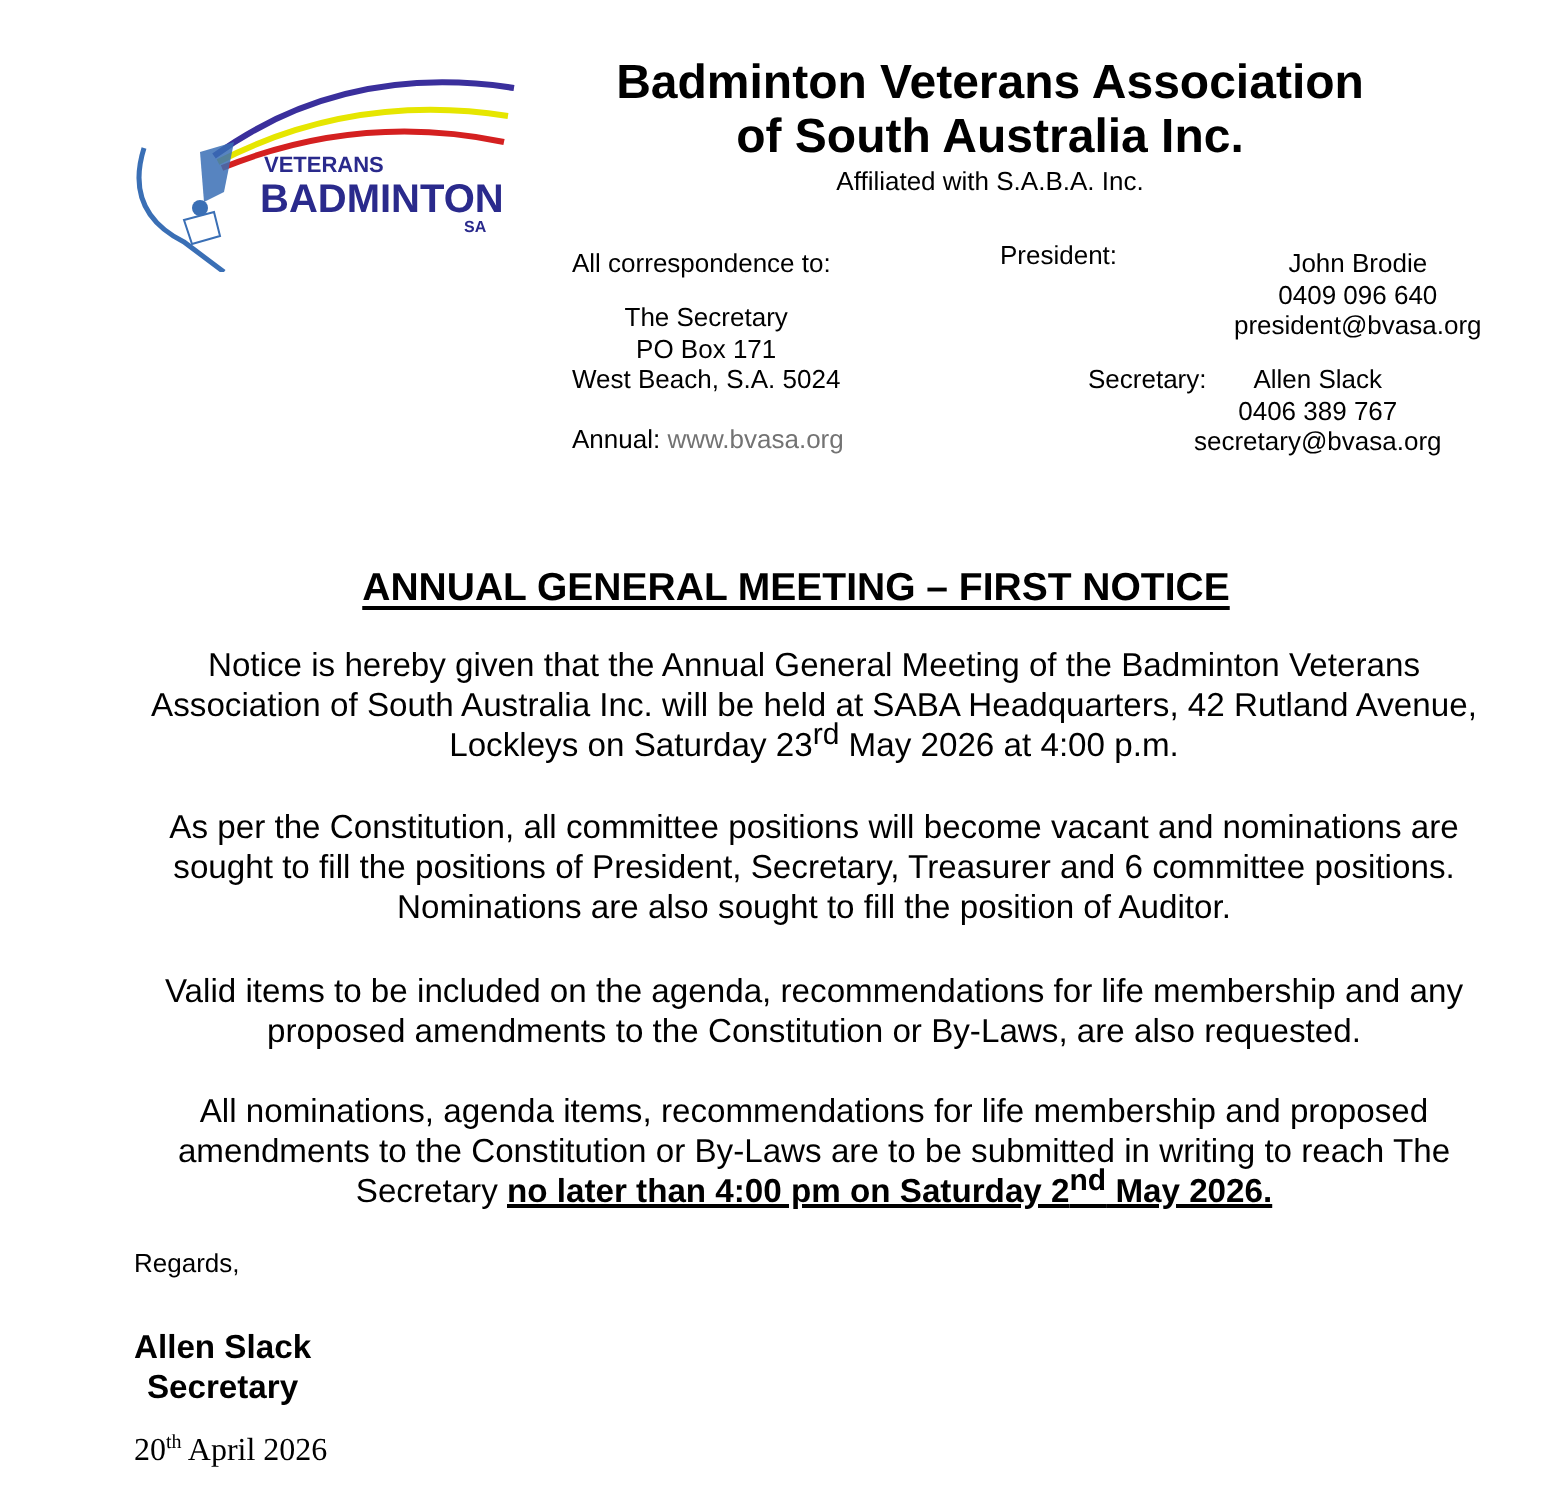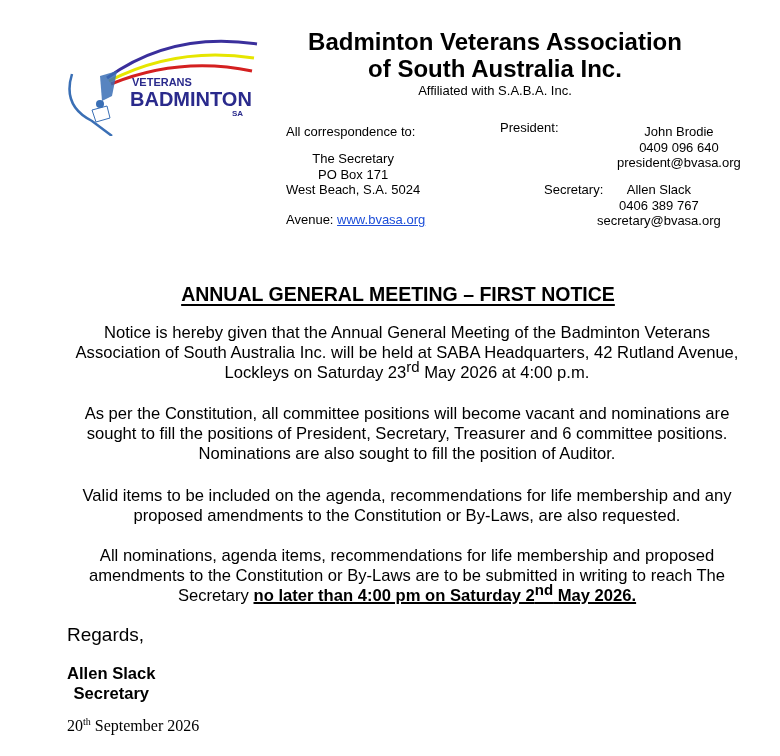--- a/index.html
+++ b/index.html
@@ -4,27 +4,27 @@
 <style>
   html, body { margin: 0; padding: 0; background: #ffffff; }
   body { width: 780px; height: 756px; position: relative; overflow: hidden; font-family: "Liberation Sans", sans-serif; color: #000; }
   .abs { position: absolute; text-align: center; }
   #logo { left: 62px; top: 26px; width: 200px; height: 110px; }
   .title { left: 280px; width: 430px; text-align: center; font-weight: bold; font-size: 24px; line-height: 27px; }
   #title1 { top: 28px; }
   #title2 { top: 55px; }
   #affil { left: 280px; width: 430px; top: 83px; text-align: center; font-size: 13px; }
   .info { font-size: 13px; line-height: 15.5px; }
-  a.link { color: #1d4ed8; text-decoration: underline; }
+  a.link { color: #737373; }
   #heading { left: 0; width: 796px; top: 283px; text-align: center; font-weight: bold; font-size: 19.5px; }
   #heading span { text-decoration: underline; text-decoration-thickness: 2px; text-underline-offset: 3px; }
   .para { left: 67px; width: 680px; font-size: 16.6px; line-height: 20px; }
   .para sup { font-size: 15px; line-height: 0; vertical-align: 6px; }
   .deadline { font-weight: bold; text-decoration: underline; text-decoration-thickness: 1.5px; }
-  #regards { left: 67px; top: 624px; font-size: 19px; }
+  #regards { left: 67px; top: 624px; font-size: 13px; }
   #signer { left: 67px; top: 664px; font-size: 16.6px; font-weight: bold; line-height: 20px; }
   #date { left: 67px; top: 717px; font-family: "Liberation Serif", serif; font-size: 16px; }
   #date sup { font-size: 10px; vertical-align: 6px; line-height: 0; margin-top: 32px; }
 </style>
 </head>
 <body>
 
 <div id="logo" class="abs">
   <svg width="200" height="110" viewBox="0 0 200 110">
     <path d="M45 52 Q110 5 195 18" fill="none" stroke="#3a2f9c" stroke-width="3"></path>
@@ -44,21 +44,21 @@
 <div id="title2" class="abs title">of South Australia Inc.</div>
 <div id="affil" class="abs">Affiliated with S.A.B.A. Inc.</div>
 
 <div class="abs info" style="left:286px; top:124px;">All correspondence to:</div>
 <div class="abs info" style="left:286px; top:151px;">
   <div>The Secretary</div>
   <div>PO Box 171</div>
   <div>West Beach, S.A.  5024</div>
 </div>
 <div class="abs info" style="left:286px; top:212px;">
-  <span>Avenue:</span>
+  <span>Annual:</span>
   <a class="link">www.bvasa.org</a>
 </div>
 
 <div class="abs info" style="left:500px; top:120px;">President:</div>
 <div class="abs info" style="left:597px; top:124px;margin-left:20px;">
   <div>John Brodie</div>
   <div>0409 096 640</div>
   <div>president@bvasa.org</div>
 </div>
 <div class="abs info" style="left:500px; top:182px;margin-left:44px;">Secretary:</div>
@@ -73,13 +73,13 @@
 <div class="abs para" style="top:323px;"><span>Notice is hereby given that the Annual General Meeting of the Badminton Veterans Association of South Australia Inc. will be held at SABA Headquarters, 42 Rutland Avenue, Lockleys on Saturday 23</span><sup>rd</sup><span> May 2026 at 4:00 p.m.</span></div>
 <div class="abs para" style="top:404px;">As per the Constitution, all committee positions will become vacant and nominations are sought to fill the positions of President, Secretary, Treasurer and 6 committee positions.  Nominations are also sought to fill the position of Auditor.</div>
 <div class="abs para" style="top:486px;">Valid items to be included on the agenda, recommendations for life membership and any proposed amendments to the Constitution or By-Laws, are also requested.</div>
 <div class="abs para" style="top:546px;"><span>All nominations, agenda items, recommendations for life membership and proposed amendments to the Constitution or By-Laws are to be submitted in writing to reach The Secretary </span><span class="deadline"><span>no later than 4:00 pm on Saturday 2</span><sup>nd</sup><span> May 2026.</span></span></div>
 
 <div id="regards" class="abs">Regards,</div>
 <div id="signer" class="abs">
   <div>Allen Slack</div>
   <div>Secretary</div>
 </div>
-<div id="date" class="abs"><span>20</span><sup>th</sup><span> September 2026</span></div>
+<div id="date" class="abs"><span>20</span><sup>th</sup><span> April 2026</span></div>
 
 </body></html>

